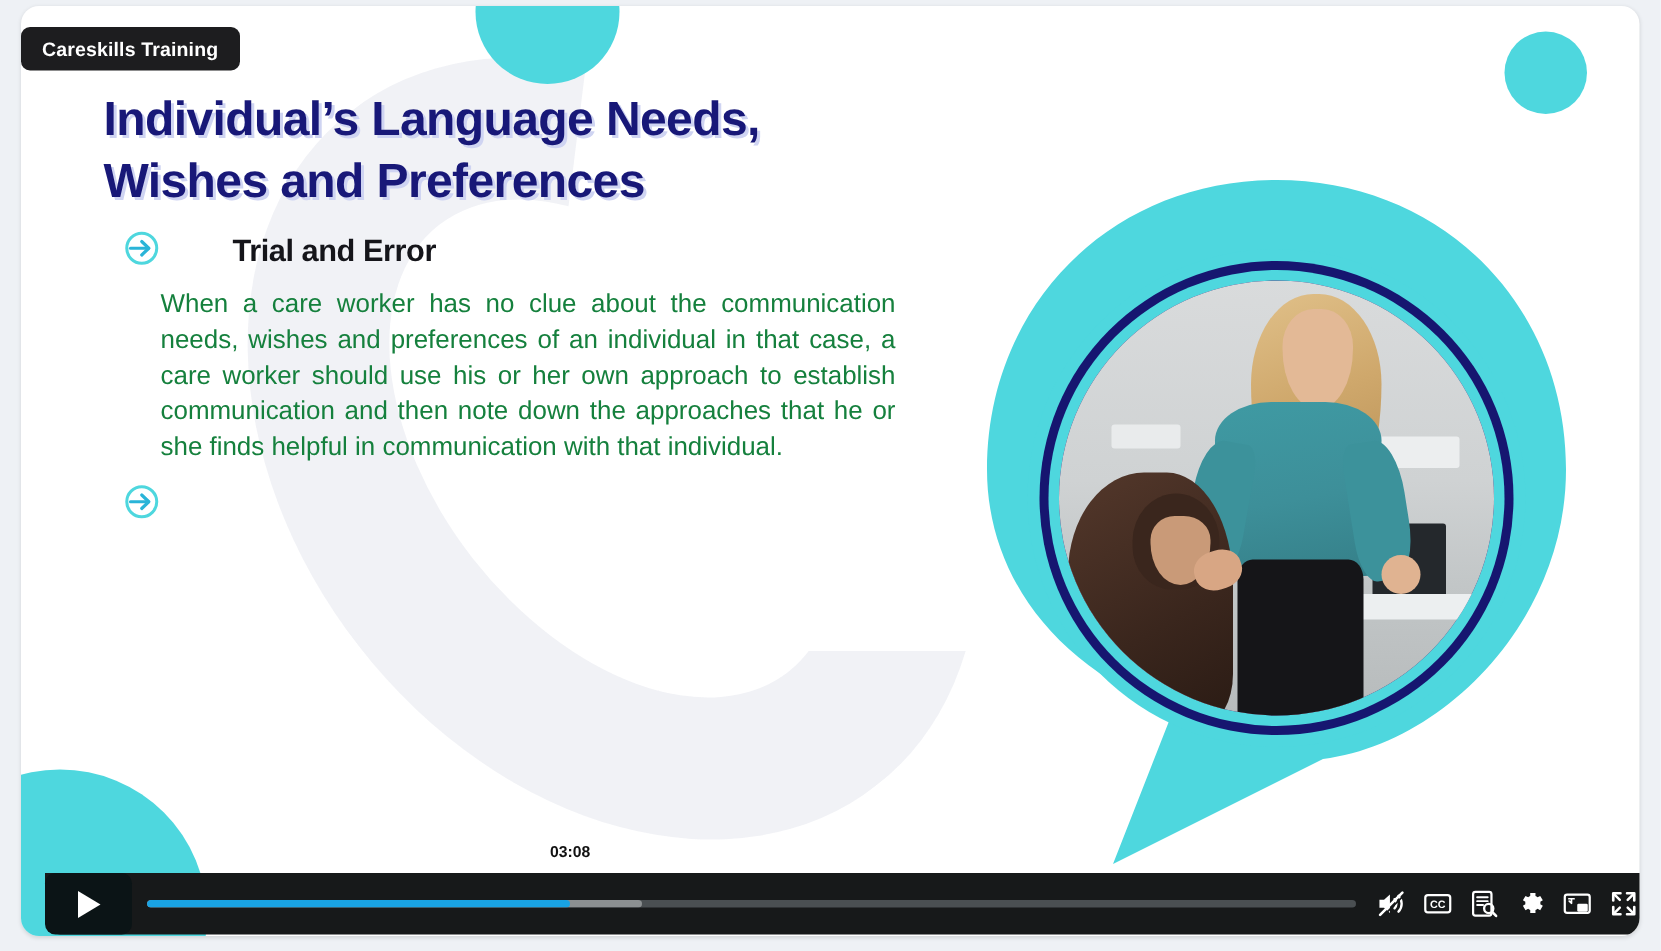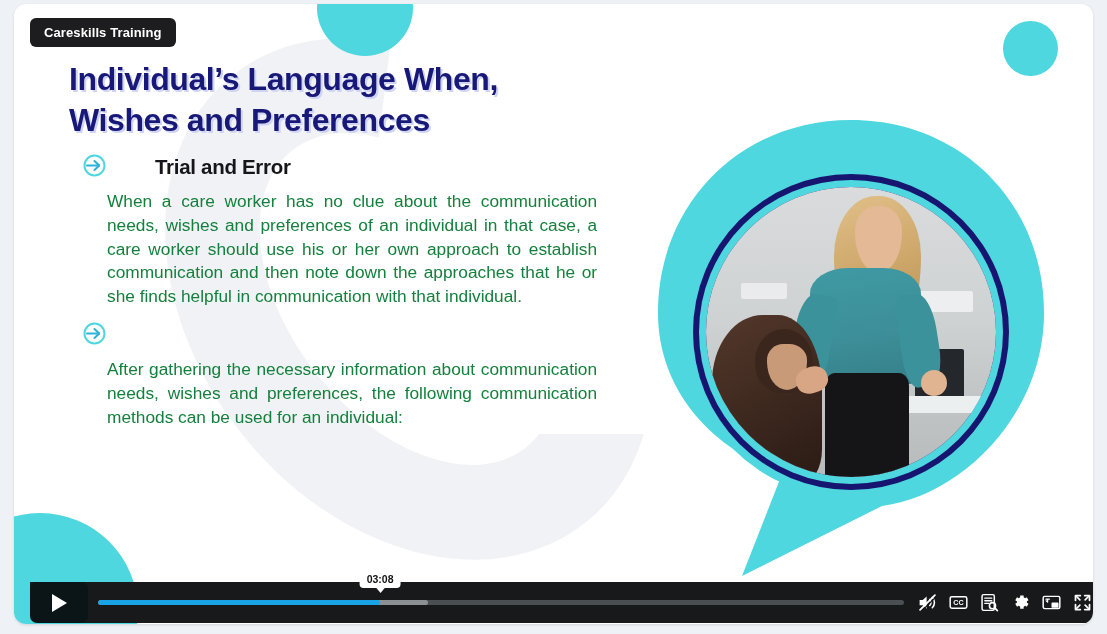--- a/index.html
+++ b/index.html
@@ -60,21 +60,21 @@
   .deco-circle-bl {
     left: -72px; top: 509px;
     width: 196px; height: 196px;
     border-radius: 50%;
     background: #4ed7de;
   }
 
   
   .badge {
     position: absolute;
-    left: 16px; top: 14px;
+    left: 0; top: 14px;
     background: #1d1d1f;
     color: #ffffff;
     font-size: 13px;
     font-weight: bold;
     padding: 7px 14px;
     border-radius: 6px;
     letter-spacing: .1px;
     white-space: nowrap;
   }
 
@@ -279,21 +279,20 @@
     top: -22px;
     transform: translateX(-50%);
     background: #ffffff;
     color: #111111;
     font-size: 10.5px;
     font-weight: bold;
     padding: 2px 7px 3px;
     border-radius: 4px;
     white-space: nowrap;
     font-family: "Liberation Sans", sans-serif;
-    margin-top: 11px;
   }
   .time-tip::after {
     content: "";
     position: absolute;
     left: 50%; bottom: -5px;
     margin-left: -5px;
     border-left: 5px solid transparent;
     border-right: 5px solid transparent;
     border-top: 6px solid #ffffff;
   }
@@ -318,21 +317,21 @@
 
     <div class="deco deco-c"></div>
     <div class="deco deco-c-mask"></div>
     <div class="deco deco-circle-top"></div>
     <div class="deco deco-circle-tr"></div>
     <div class="deco deco-circle-bl"></div>
 
     <div class="badge">Careskills Training</div>
 
     <div class="content">
-      <div class="slide-title">Individual’s Language When, Wishes and Preferences</div>
+      <div class="slide-title">Individual’s Language Needs, Wishes and Preferences</div>
 
       <div class="sec-head">
         <span class="arrow-icon">
           <svg width="25" height="25" viewBox="0 0 25 25">
             <circle cx="12.5" cy="12.5" r="10" fill="none" stroke="#4ed7de" stroke-width="2"></circle>
             <path d="M5 12.5 H17" stroke="#2ab4d8" stroke-width="2.1" fill="none" stroke-linecap="round"></path>
             <path d="M12.5 8 L17.2 12.5 L12.5 17" stroke="#2ab4d8" stroke-width="2.1" fill="none" stroke-linecap="round" stroke-linejoin="round"></path>
           </svg>
         </span>
         <span class="sec-head-text">Trial and Error</span>
@@ -341,21 +340,20 @@
 
       <div class="sec-head">
         <span class="arrow-icon">
           <svg width="25" height="25" viewBox="0 0 25 25">
             <circle cx="12.5" cy="12.5" r="10" fill="none" stroke="#4ed7de" stroke-width="2"></circle>
             <path d="M5 12.5 H17" stroke="#2ab4d8" stroke-width="2.1" fill="none" stroke-linecap="round"></path>
             <path d="M12.5 8 L17.2 12.5 L12.5 17" stroke="#2ab4d8" stroke-width="2.1" fill="none" stroke-linecap="round" stroke-linejoin="round"></path>
           </svg>
         </span>
       </div>
-      <p class="body-text">After gathering the necessary information about communication needs, wishes and preferences, the following communication methods can be used for an individual:</p>
     </div>
 
     <div class="pin-wrap">
       <svg class="pin-svg" width="420" height="465" viewBox="0 0 420 465">
         <path d="M219 6 C 329 6 412 89 412 199 C 412 300 330 382 250 392 L 110 462 L 150 360 C 70 330 26 268 26 199 C 26 89 109 6 219 6 Z" fill="#4ed7de"></path>
         <circle cx="219" cy="218" r="166" fill="#4ed7de"></circle>
         <circle cx="219" cy="218" r="158" fill="#161670"></circle>
         <circle cx="219" cy="218" r="152" fill="#4ed7de"></circle>
         <circle cx="219" cy="218" r="145" fill="#161670"></circle>
         <circle cx="219" cy="218" r="118" fill="#c9cccd"></circle>

